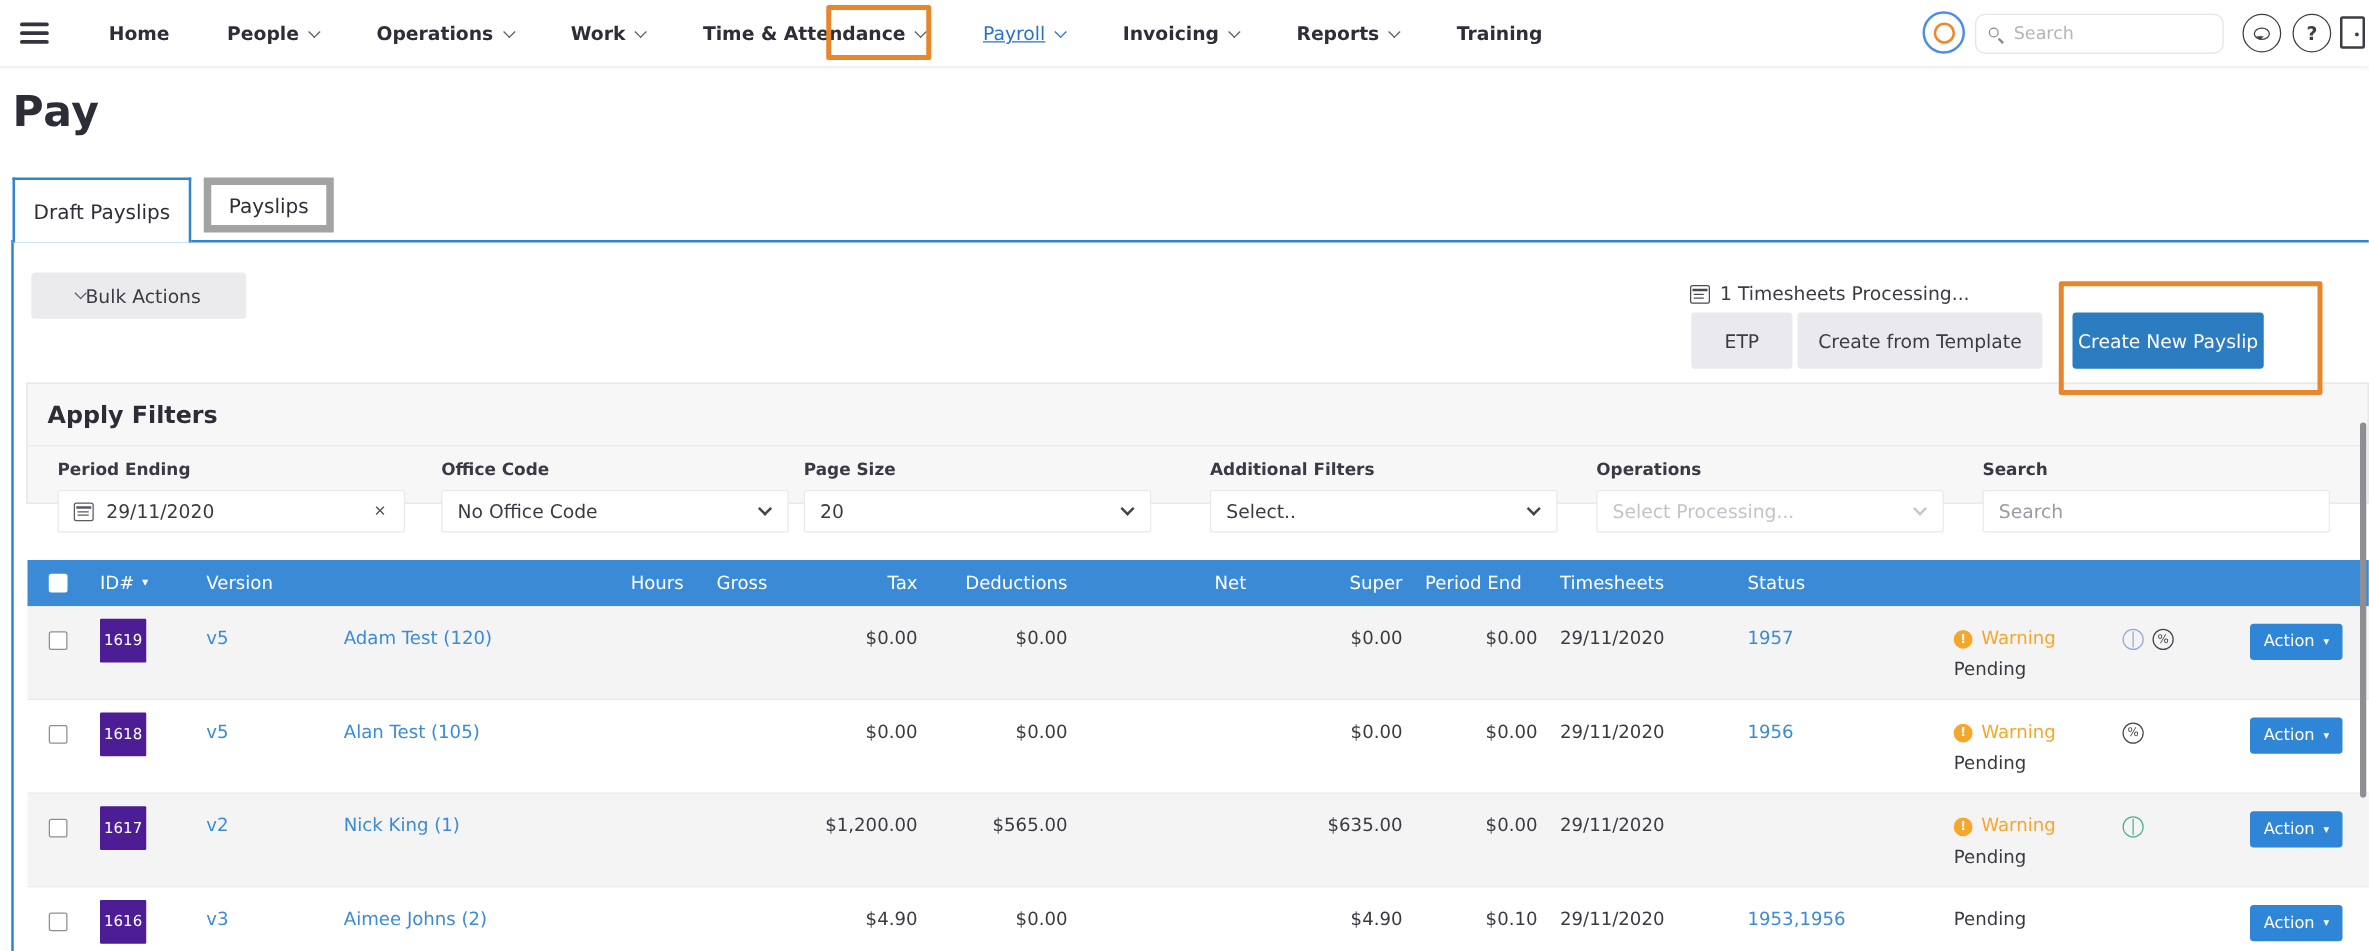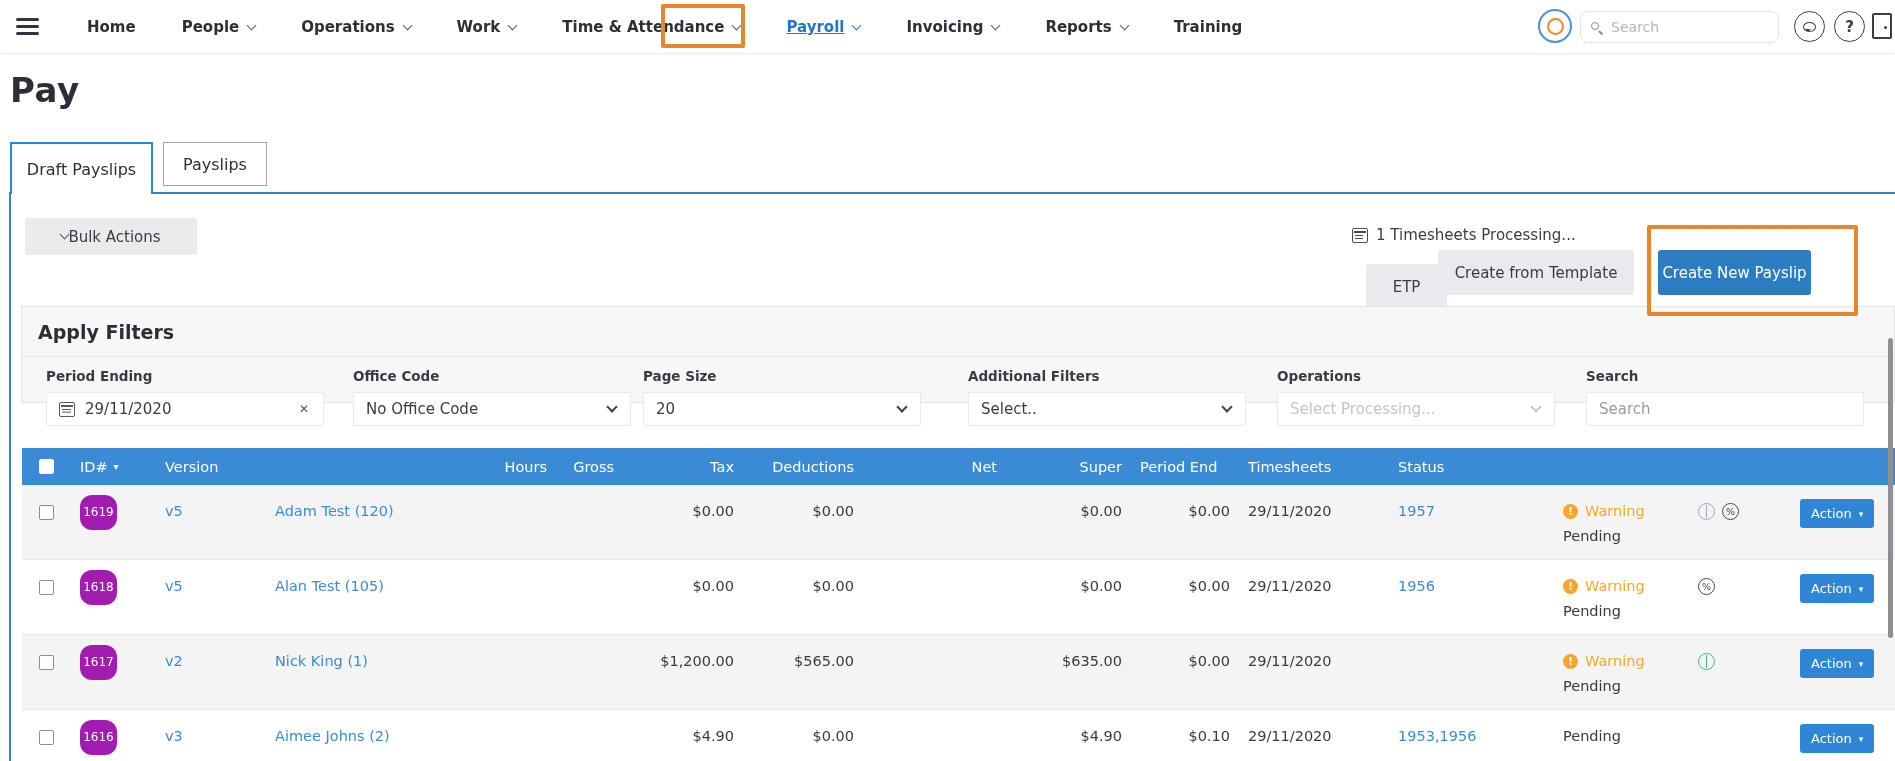--- a/index.html
+++ b/index.html
@@ -7,21 +7,21 @@
     font-family:"DejaVu Sans","Liberation Sans",sans-serif; color:#34343e; }
 
   
   .navbar { position:absolute; top:0; left:0; width:1895px; height:54px; background:#fff;
     border-bottom:1px solid #ececef; box-shadow:0 1px 3px rgba(0,0,0,.04); z-index:20; }
   .hamburger { position:absolute; left:16px; top:18px; width:23px; height:17px; cursor:pointer; }
   .hamburger span { display:block; height:2.6px; background:#34343e; border-radius:2px; margin-bottom:4.4px; }
   .nav-list { position:absolute; left:64px; top:0; height:54px; display:flex; align-items:center; list-style:none; }
   .nav-item { padding:0 23px; display:flex; align-items:center; gap:9px; font-size:15px;
     font-weight:600; color:#2e2e38; cursor:pointer; white-space:nowrap; }
-  .nav-item.active .nav-label { color:#2673c9; text-decoration:underline; font-weight:700; }
+  .nav-item.active .nav-label { color:#2673c9; text-decoration:underline; font-weight:400; }
   .chev { width:7px; height:7px; border-right:1.8px solid #5a5a64; border-bottom:1.8px solid #5a5a64;
     transform:rotate(45deg); margin-top:-4px; }
   .nav-item.active .chev { border-color:#2673c9; }
   .logo { position:absolute; left:1538px; top:9px; width:34px; height:34px; border-radius:50%;
     border:2.5px solid #4a90e2; display:flex; align-items:center; justify-content:center; }
   .logo-inner { width:17px; height:17px; border-radius:50%; border:2.5px solid #ef8a2a; }
   .nav-search { position:absolute; left:1580px; top:11px; width:199px; height:32px; border:1px solid #e4e4e8;
     border-radius:8px; background:#fff; display:flex; align-items:center; padding:0 10px; gap:9px; }
   .mag { position:relative; width:11px; height:11px; flex:0 0 auto; }
   .mag-c { position:absolute; left:0; top:0; width:8px; height:8px; border:1.8px solid #8a8a94; border-radius:50%; }
@@ -40,35 +40,35 @@
   .door:after { content:""; position:absolute; right:3px; top:11px; width:3px; height:3px; border-radius:50%; background:#3c3c46; }
 
   
   .annot { position:absolute; border:4.5px solid #e8862c; border-radius:2px; z-index:30; pointer-events:none; }
 
   
   .page-title { position:absolute; left:10px; top:70px; font-size:34px; font-weight:700; color:#2d2d38; letter-spacing:.5px; }
   .tab { position:absolute; top:142px; display:flex; align-items:center; justify-content:center;
     font-size:16px; color:#2e2e38; cursor:pointer; background:#fff; }
   .tab-active { left:10px; width:143px; height:52px; border:2px solid #2e86d1; border-bottom:none; z-index:6; }
-  .tab-plain  { left:163px; width:104px; height:44px; border:1px solid #a3a3a3; }
+  .tab-plain  { left:163px; width:104px; height:44px; border:6px solid #a3a3a3; }
   .pane { position:absolute; left:9px; top:192px; width:1886px; height:569px;
     border-top:2px solid #2e86d1; border-left:2px solid #2e86d1; }
 
   
   .btn { display:flex; align-items:center; justify-content:center; border-radius:3px; cursor:pointer;
     font-size:15px; color:#3b3b44; background:#eaeaee; border:none; font-family:inherit; }
   .bulk-btn { position:absolute; left:25px; top:218px; width:172px; height:37px; gap:0; background:#ebebee; }
   .processing { position:absolute; left:1352px; top:226px; display:flex; align-items:center; gap:8px;
     font-size:15px; color:#3b3b44; }
   .cal-ic { position:relative; width:16px; height:15px; border:1.6px solid #4a4a52; border-radius:2px; }
   .cal-ic:before { content:""; position:absolute; left:1px; right:1px; top:2.5px; height:1.6px; background:#4a4a52; }
   .cal-ic:after { content:""; position:absolute; left:2px; top:6px; width:8px; height:1.5px; background:#4a4a52;
     box-shadow:0 3px 0 #4a4a52; }
-  .etp-btn { position:absolute; left:1353px; top:264px; width:81px; height:45px;margin-left:13px; }
+  .etp-btn { position:absolute; left:1353px; top:250px; width:81px; height:45px; }
   .cft-btn { position:absolute; left:1438px; top:250px; width:196px; height:45px; }
   .cnp-btn { position:absolute; left:1658px; top:250px; width:153px; height:45px; background:#2b7cc0; color:#fff; }
 
   
   .filters { position:absolute; left:21px; top:306px; width:1874px; height:97px;
     background:#f7f7f8; border:1px solid #e5e5e8; }
   .filters-title { height:50px; display:flex; align-items:center; padding:0 16px; font-size:19px;
     font-weight:700; color:#2d2d38; border-bottom:1px solid #e9e9ec; }
   .ffield { position:absolute; top:61px; width:278px; }
   .flabel { font-size:13.5px; font-weight:700; color:#3a3a44; margin-bottom:8px; }
@@ -94,21 +94,21 @@
   .th.r, .td.r { justify-content:flex-end; text-align:right; padding-right:8px; }
   .sortc { font-size:10px; margin-left:6px; }
   .tr { height:75px; border-bottom:1px solid #e8e8ea; background:#fff; }
   .tr.striped { background:#f4f4f5; }
   .td { padding:18px 10px 0 10px; font-size:14.5px; color:#3a3a42; white-space:nowrap; display:flex;
     align-items:flex-start; }
   .cbx { appearance:none; -webkit-appearance:none; width:15px; height:15px; border:1.5px solid #8d8d97;
     border-radius:2px; background:#fff; margin:2px 0 0 7px; cursor:pointer; }
   .thead .cbx { border-color:#fff; margin-top:0; }
   .badge { display:inline-block; min-width:37px; height:35px; line-height:35px; text-align:center;
-    background:#a21caf; color:#fff; font-size:12px; border-radius:12px; margin-top:-8px; }
+    background:#4c1d95; color:#fff; font-size:12px; border-radius:1px; margin-top:-8px; }
   a.lnk { color:#3b8bd5; text-decoration:none; cursor:pointer; }
   .status-col { flex-direction:column; align-items:flex-start; gap:9px; }
   .warn-line { display:flex; align-items:center; gap:7px; color:#f5a62b; }
   .warn-ic { width:15px; height:15px; border-radius:50%; background:#f5a62b; color:#fff; font-size:10px;
     font-weight:700; display:flex; align-items:center; justify-content:center; flex:0 0 auto; }
   .cicon { width:17px; height:17px; border-radius:50%; border:1.6px solid; display:flex; align-items:center;
     justify-content:center; margin-right:7px; font-size:9.5px; }
   .cicon .bar { width:1.6px; height:13px; }
   .ic-blue { border-color:#94a9da; color:#94a9da; } .ic-blue .bar { background:#94a9da; }
   .ic-green { border-color:#4fb287; color:#4fb287; } .ic-green .bar { background:#4fb287; }

